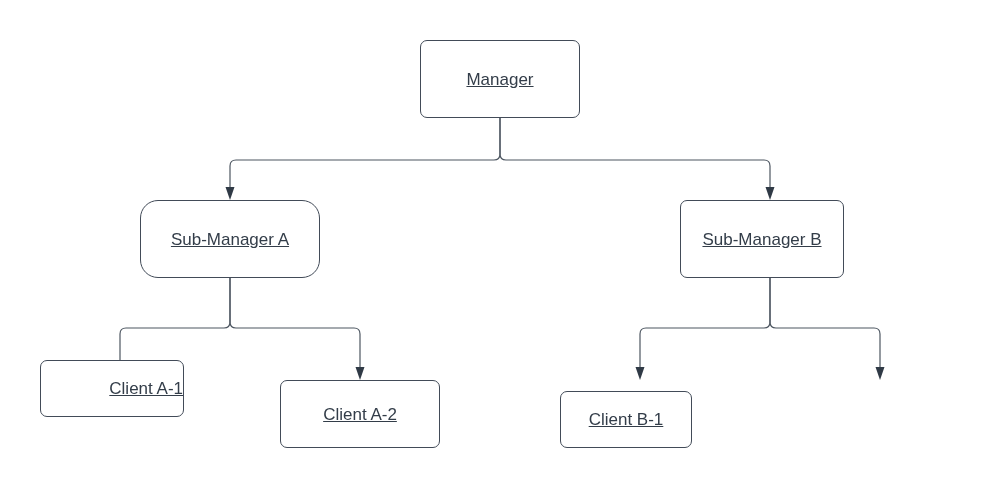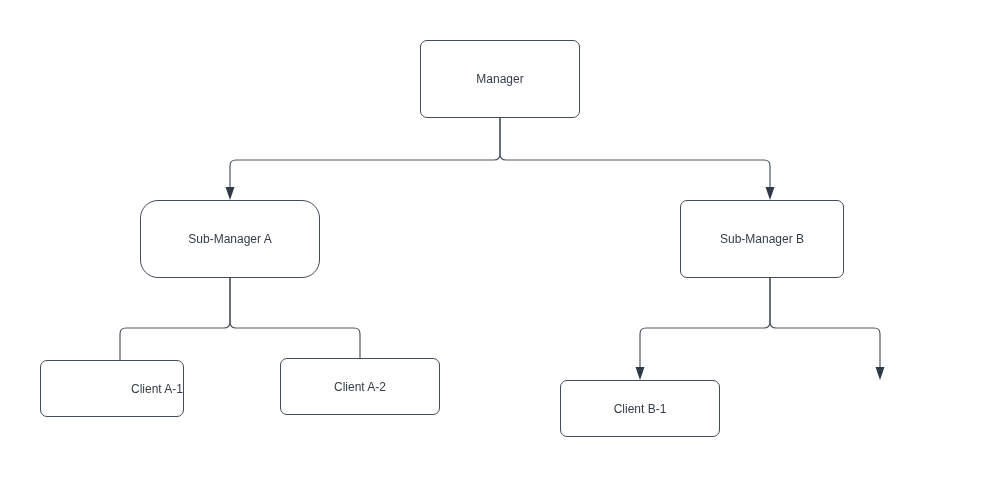--- a/index.html
+++ b/index.html
@@ -37,23 +37,24 @@
     box-sizing: border-box;
     background: var(--node-fill, #ffffff);
     border: 1px solid var(--node-border, #424b58);
     border-radius: 7px;
     display: flex;
     align-items: center;
     justify-content: center;
   }
   .node-label {
     color: var(--text-color, #333d49);
-    font-size: 12px;
+    font-size: 17px;
     line-height: 1;
     white-space: nowrap;
+    text-decoration: underline;
   }
 </style>
 </head>
 <body>
 
 <div class="canvas">
 
   <svg class="edge-layer" xmlns="http://www.w3.org/2000/svg" viewBox="0 0 1000 480">
       <path d="M 500 118 L 500 154 Q 500 160 494 160 L 236 160 Q 230 160 230 166 L 230 188"></path>
       <polygon points="230,200 225.5,187 234.5,187"></polygon>
@@ -78,22 +79,22 @@
   </div>
 
   <div class="node" style="left: 680px; top: 200px; width: 164px; height: 78px;">
     <span class="node-label">Sub-Manager B</span>
   </div>
 
   <div class="node" style="left: 40px; top: 360px; width: 144px; height: 57px; justify-content: flex-end;">
     <span class="node-label">Client A-1</span>
   </div>
 
-  <div class="node" style="left: 280px; top: 358px; width: 160px; height: 57px;">
+  <div class="node" style="left: 280px; top: 380px; width: 160px; height: 68px;">
     <span class="node-label">Client A-2</span>
   </div>
 
-  <div class="node" style="left: 560px; top: 380px; width: 160px; height: 57px;">
+  <div class="node" style="left: 560px; top: 391px; width: 132px; height: 57px;">
     <span class="node-label">Client B-1</span>
   </div>
 
 
 </div>
 
 </body></html>

